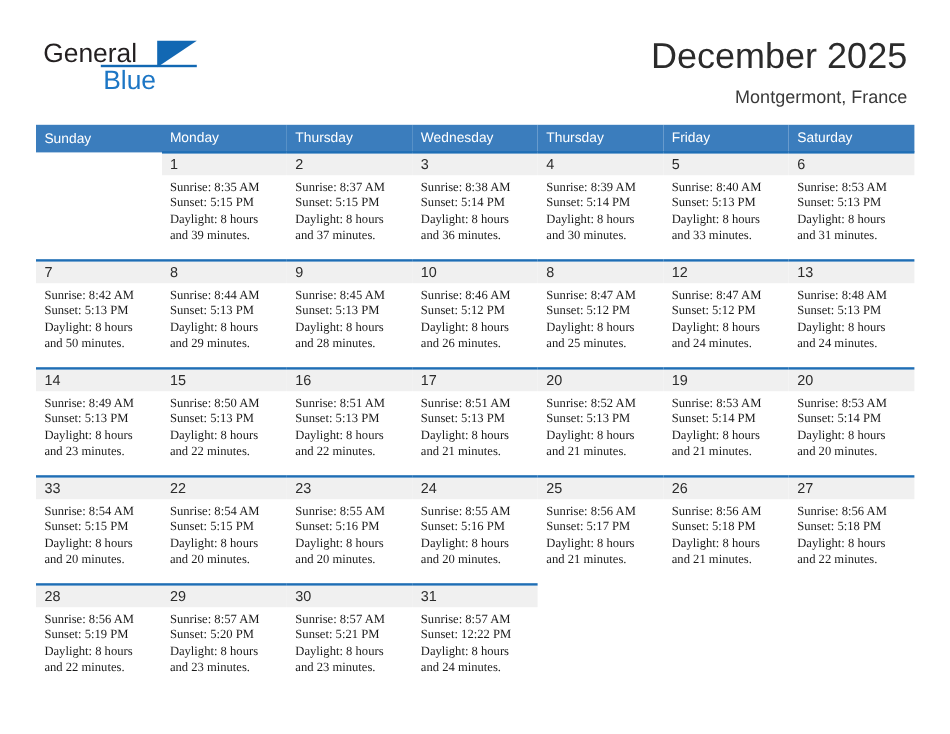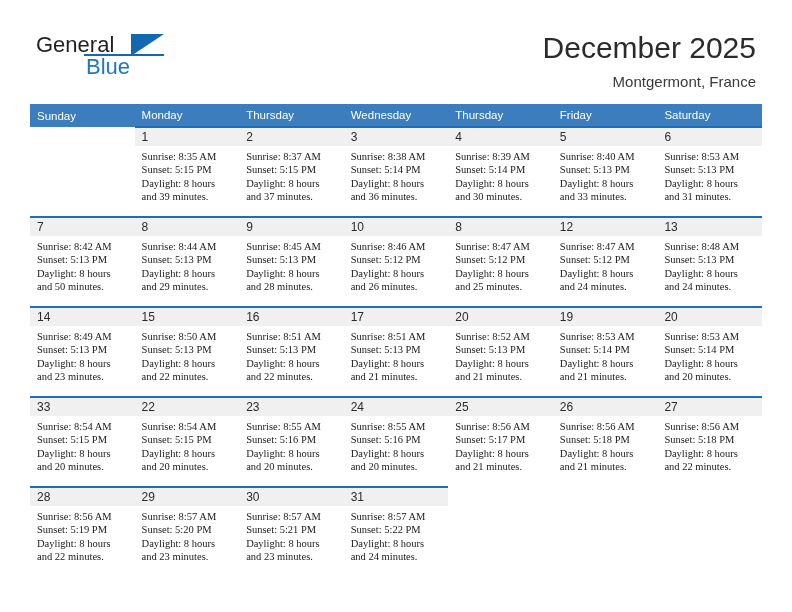--- a/index.html
+++ b/index.html
@@ -478,21 +478,21 @@
               <div>Sunrise: 8:57 AM</div>
               <div>Sunset: 5:21 PM</div>
               <div>Daylight: 8 hours</div>
               <div>and 23 minutes.</div>
             </div>
           </td>
           <td class="daycell">
             <div class="daynum">31</div>
             <div class="info">
               <div>Sunrise: 8:57 AM</div>
-              <div>Sunset: 5:22 PM</div>
+              <div>Sunset: 12:22 PM</div>
               <div>Daylight: 8 hours</div>
               <div>and 24 minutes.</div>
             </div>
           </td>
           <td class="daycell empty">
             <div class="daynum"></div>
           </td>
           <td class="daycell empty">
             <div class="daynum"></div>
           </td>

